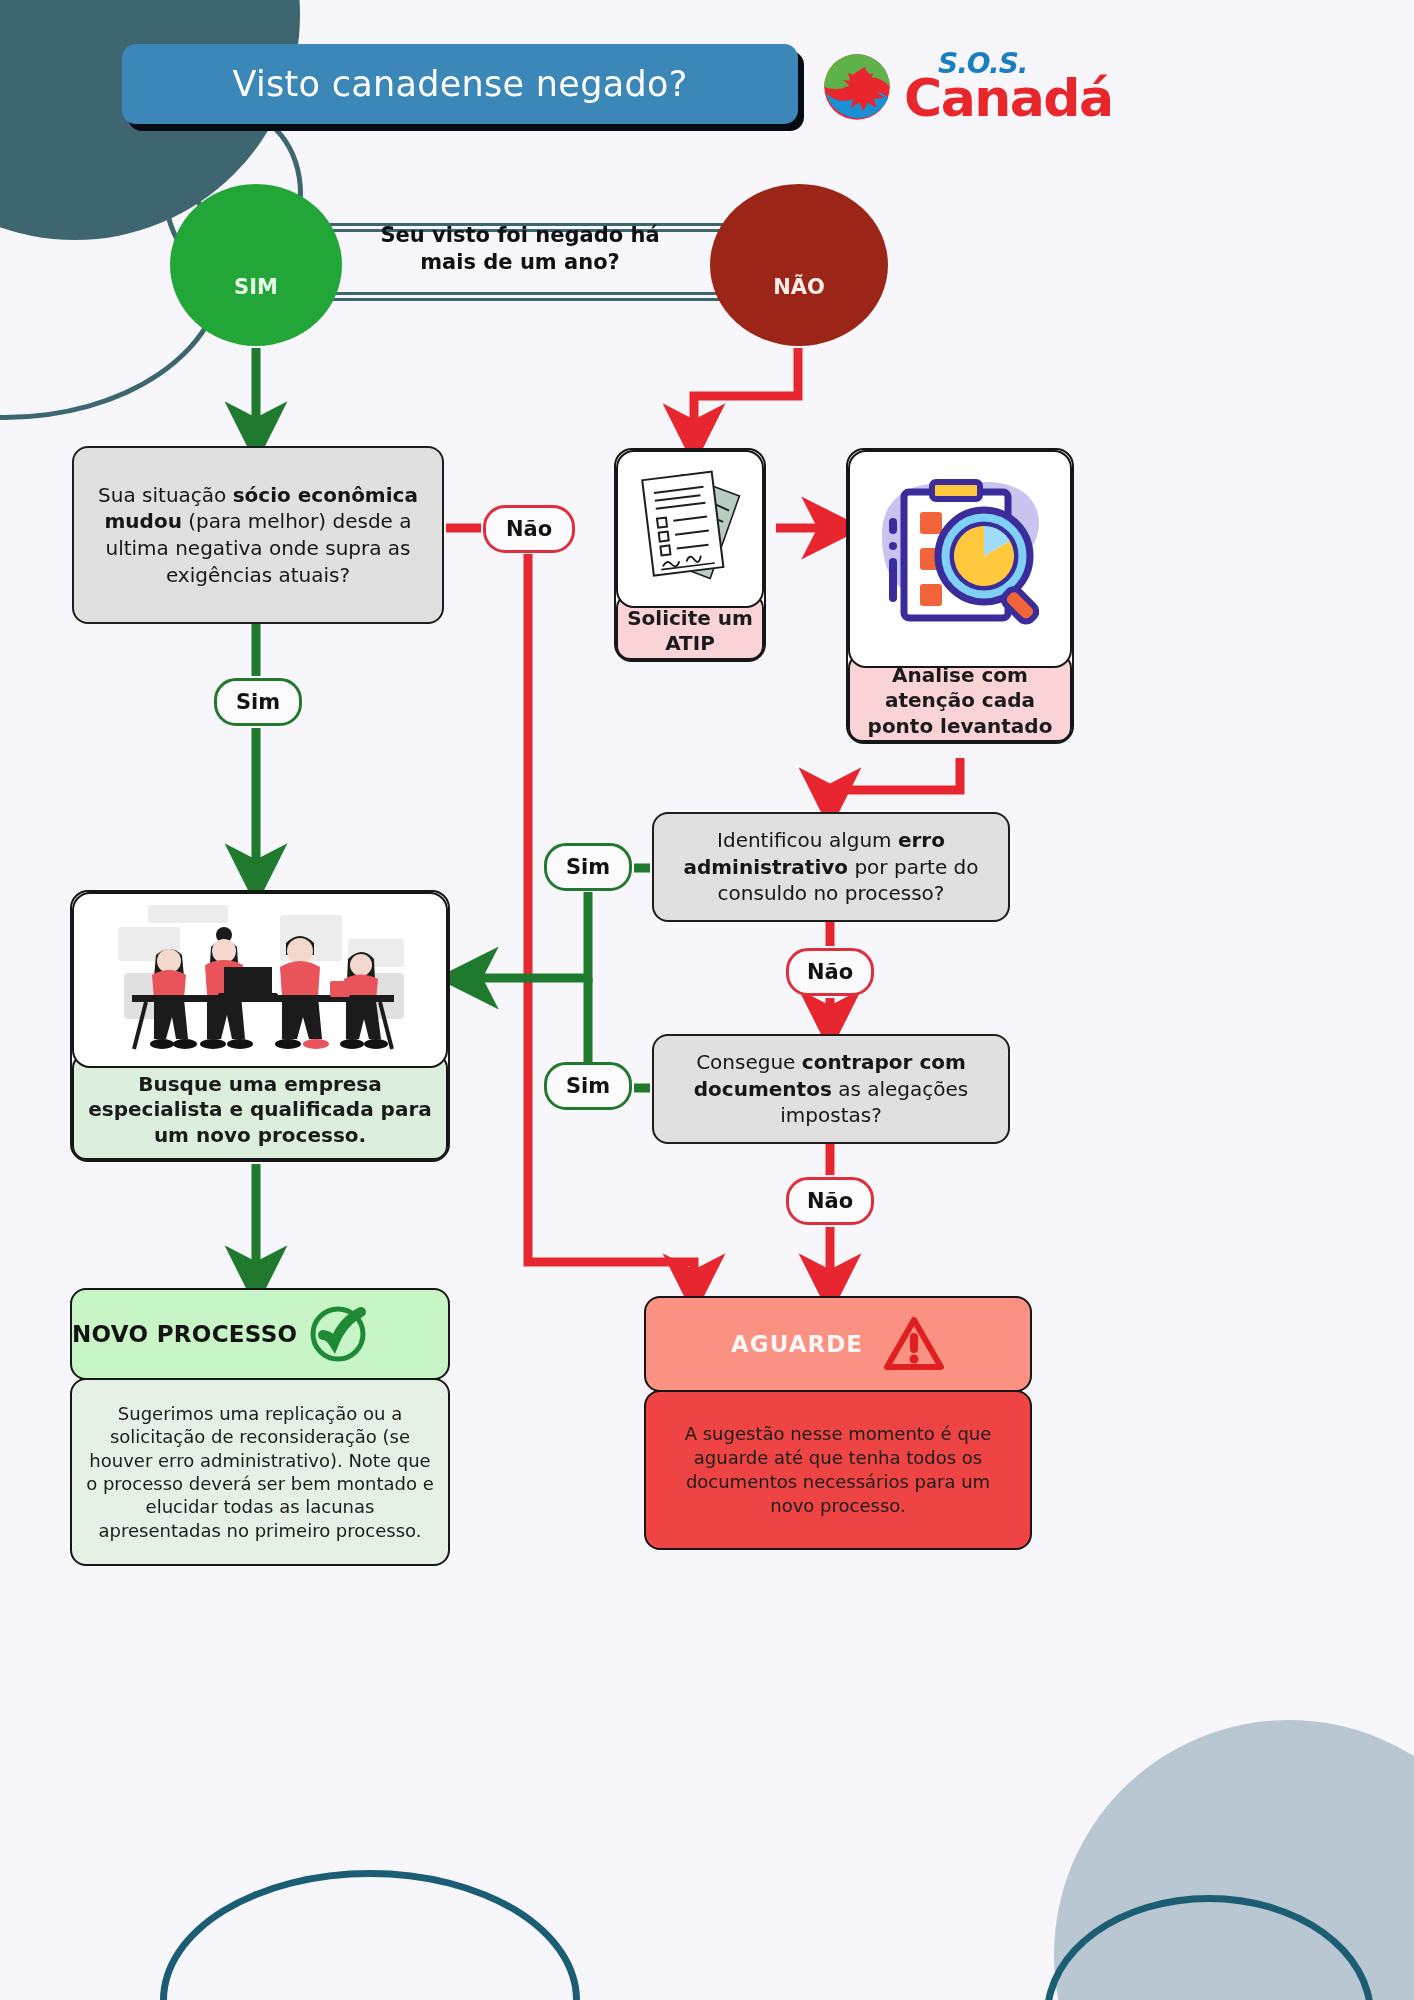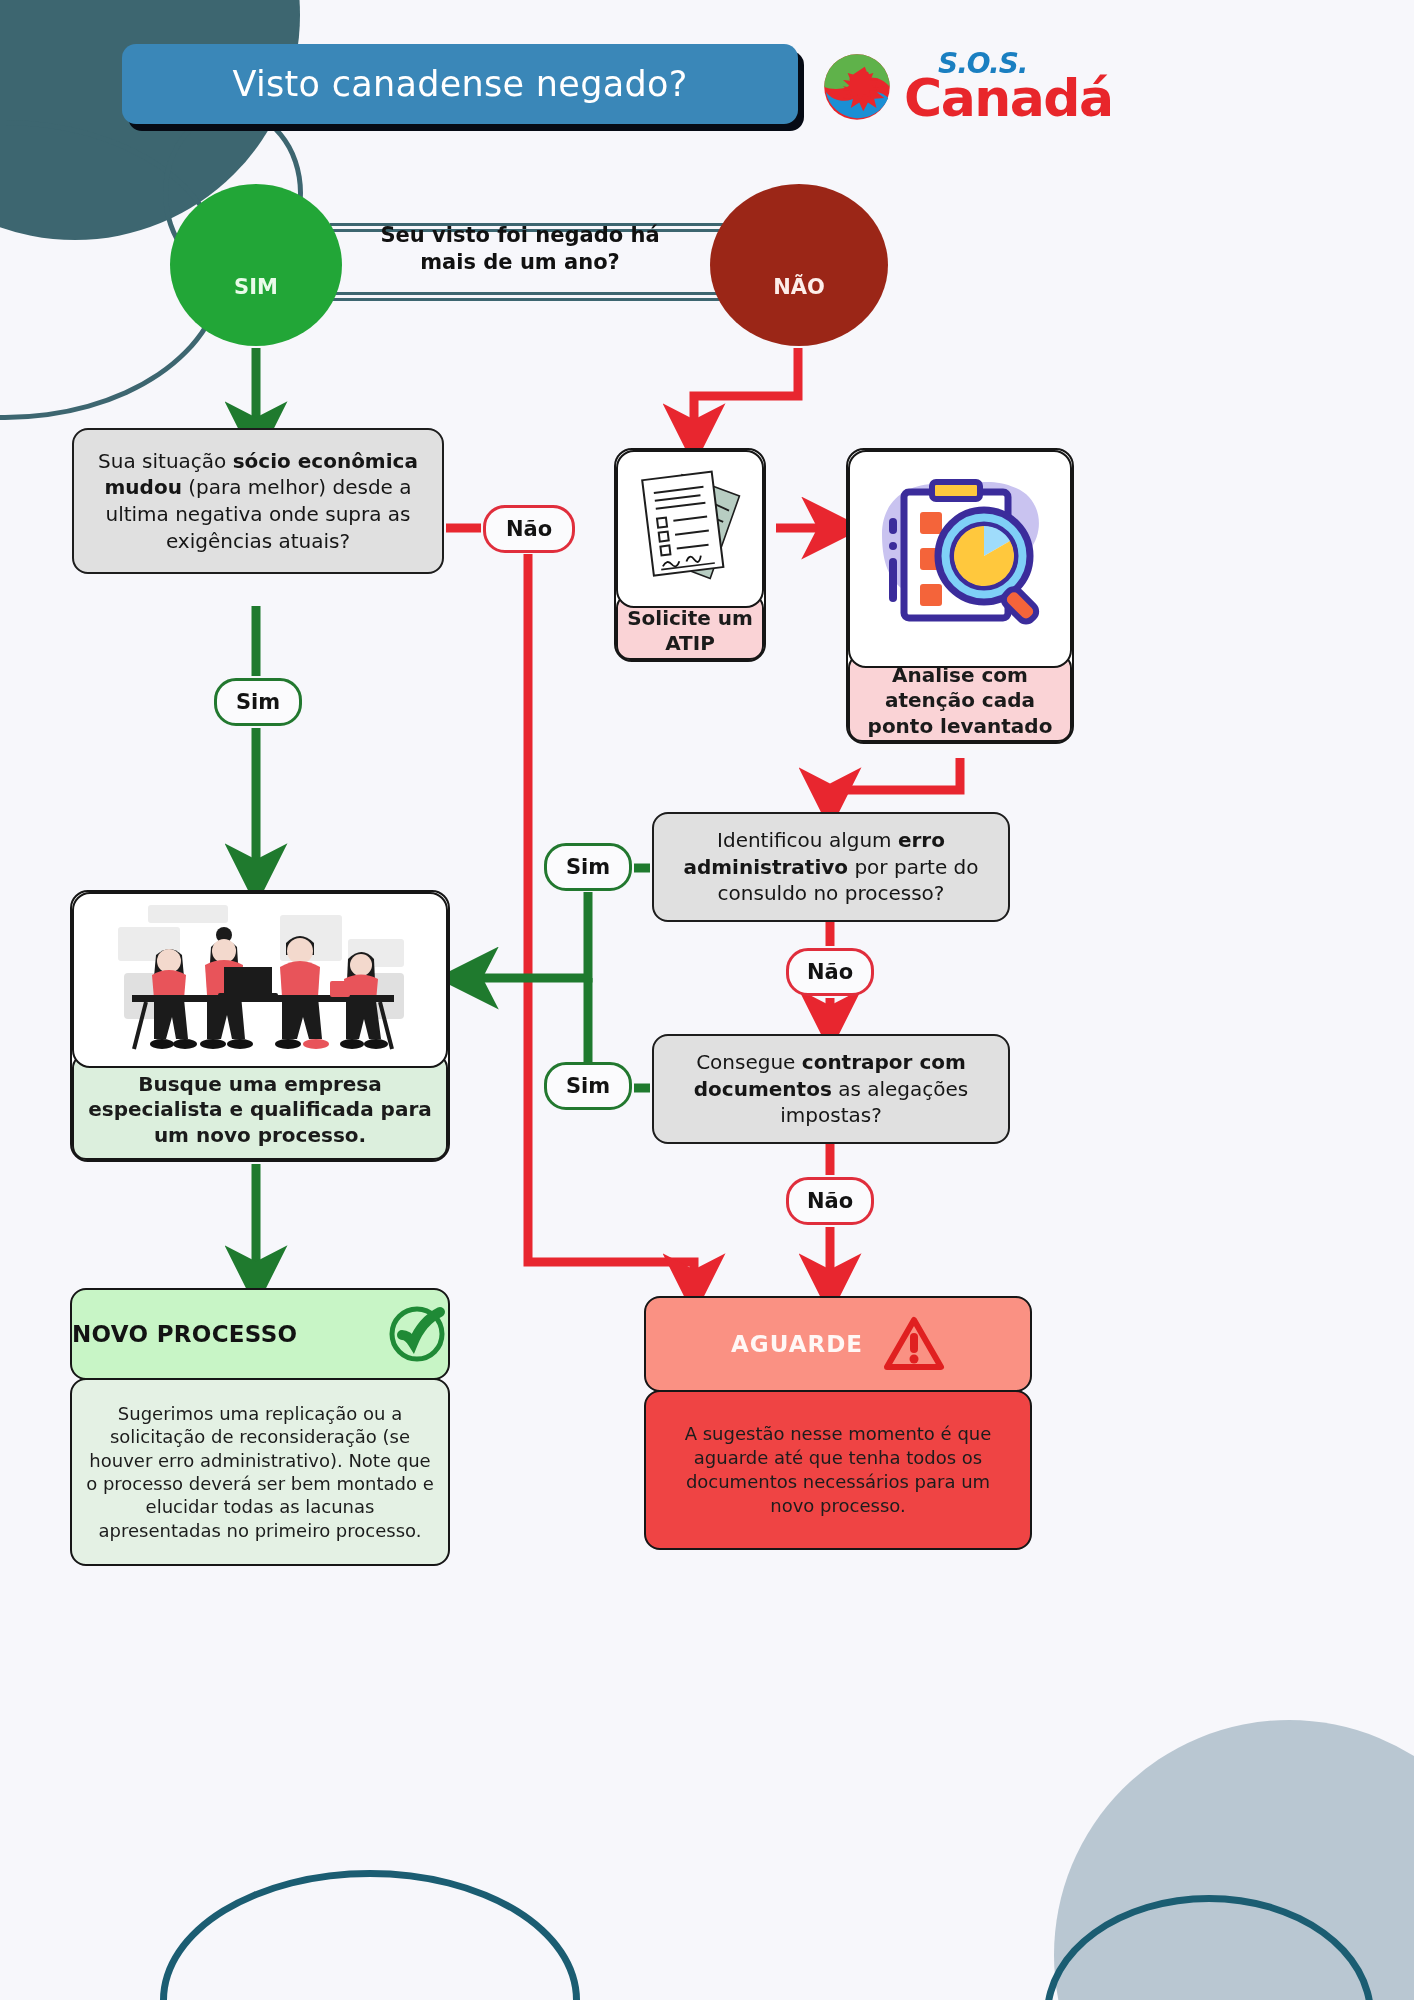--- a/index.html
+++ b/index.html
@@ -90,21 +90,21 @@
   }
   #dbl-top { left: 330px; top: 223px; width: 400px; }
   #dbl-bot { left: 330px; top: 292px; width: 400px; }
 
   .qbox {
     background: #e0e0e0; border: 2px solid #1d1d1d; border-radius: 16px;
     text-align: center; font-size: 20px; color: #161616; line-height: 1.33;
     display: flex; align-items: center; justify-content: center; padding: 10px 14px;
   }
   .qbox b { font-weight: bold; }
-  #q-socio { left: 72px; top: 428px; width: 372px; height: 146px; }
+  #q-socio { left: 72px; top: 446px; width: 372px; height: 178px; }
   #q-erro  { left: 652px; top: 812px; width: 358px; height: 110px; }
   #q-contra{ left: 652px; top: 1034px; width: 358px; height: 110px; }
 
   
   .pill {
     background: #fbfbfd; border: 3px solid; border-radius: 22px;
     font-weight: bold; font-size: 21px; display: flex;
     align-items: center; justify-content: center; z-index: 7;
   }
   .pill.green { border-color: #22782f; color: #131313; }
@@ -145,21 +145,21 @@
   #card-team { left: 70px; top: 890px; width: 380px; }
   #card-team .card-img { height: 176px; background:#fff; }
   #card-team .card-cap {
     background: #dcefdd; height: 106px; margin-top: -14px; padding-top: 12px;
   }
 
   
   #box-novo {
     left: 70px; top: 1288px; width: 380px; height: 92px;
     background: #c8f5c6; border: 2px solid #161616; border-radius: 16px;
-    display: flex; align-items: center; justify-content: space-between; gap: 10px;
+    display: flex; align-items: center; justify-content: flex-start; gap: 10px;
   }
   #box-novo .label { font-weight: bold; font-size: 23px; color: #131313; letter-spacing:.3px; }
   #box-novo-text {
     left: 70px; top: 1378px; width: 380px; height: 188px;
     background: #e4f1e4; border: 2px solid #161616; border-radius: 16px;
     display: flex; align-items: center; justify-content: center;
     text-align: center; font-size: 18px; color: #1c1c1c; line-height: 1.3;
     padding: 10px 14px;
   }
   #box-aguarde {

